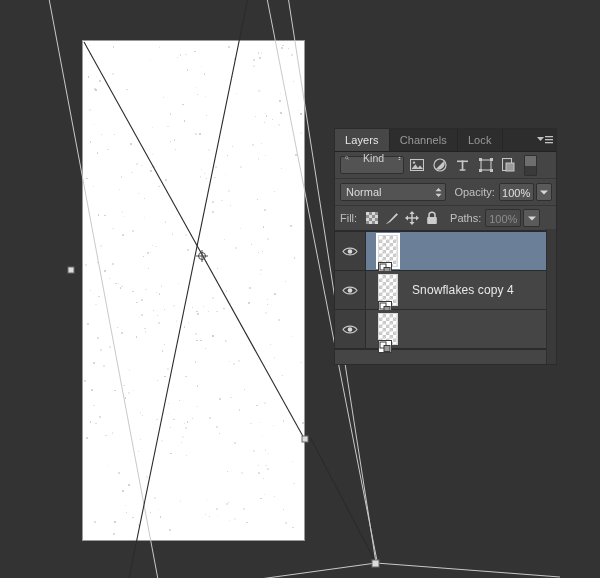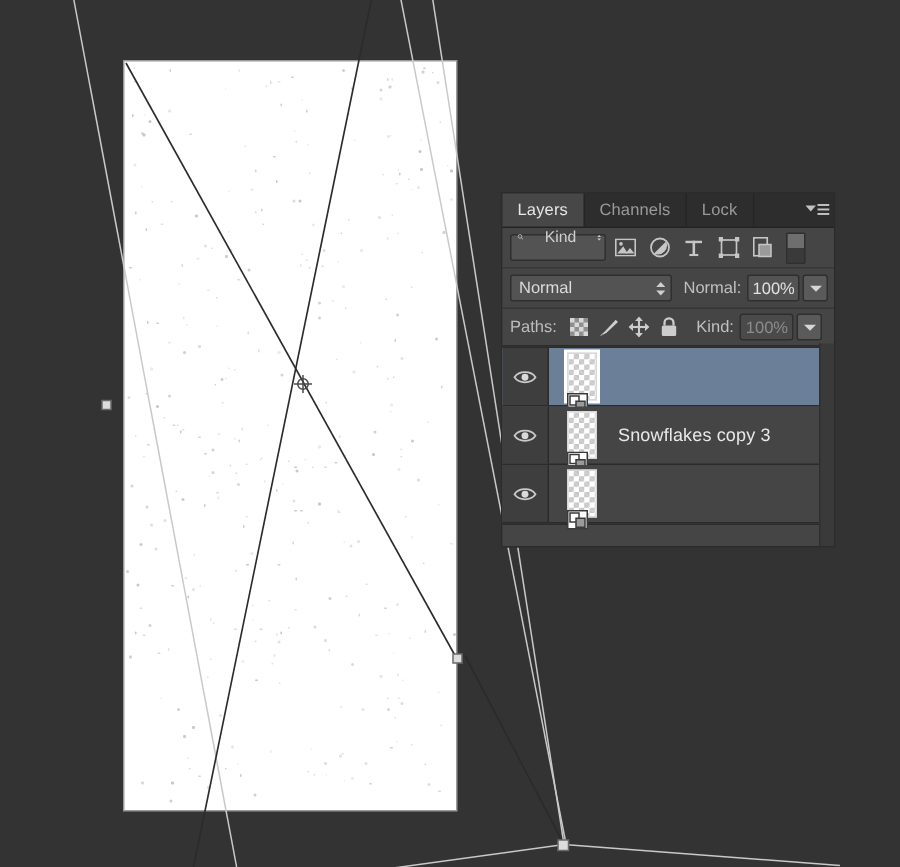--- a/index.html
+++ b/index.html
@@ -734,31 +734,31 @@
     </div>
 
     <div class="blend-row">
       <div class="blend-select">
         <span class="blend-name">Normal</span>
         <svg width="7" height="11" viewBox="0 0 7 11">
           <polygon points="3.5,1 6.5,4.3 0.5,4.3" fill="#cfcfcf"></polygon>
           <polygon points="3.5,10 6.5,6.7 0.5,6.7" fill="#cfcfcf"></polygon>
         </svg>
       </div>
-      <span class="row-label">Normal:</span>
+      <span class="row-label">Opacity:</span>
       <div class="num-field">100%</div>
       <div class="stepper-btn">
         <svg width="8" height="5" viewBox="0 0 8 5">
           <polygon points="0,0.5 8,0.5 4,4.5" fill="#d6d6d6"></polygon>
         </svg>
       </div>
     </div>
 
     <div class="lock-row">
-      <span class="lock-label">Paths:</span>
+      <span class="lock-label">Fill:</span>
 
       <div class="lock-btn">
         <svg width="12" height="12" viewBox="0 0 12 12">
           <rect width="12" height="12" fill="#8f8f8f"></rect>
           <rect x="0" y="0" width="3" height="3" fill="#d8d8d8"></rect>
           <rect x="6" y="0" width="3" height="3" fill="#d8d8d8"></rect>
           <rect x="3" y="3" width="3" height="3" fill="#d8d8d8"></rect>
           <rect x="9" y="3" width="3" height="3" fill="#d8d8d8"></rect>
           <rect x="0" y="6" width="3" height="3" fill="#d8d8d8"></rect>
           <rect x="6" y="6" width="3" height="3" fill="#d8d8d8"></rect>
@@ -785,21 +785,21 @@
         </svg>
       </div>
 
       <div class="lock-btn">
         <svg width="12" height="14" viewBox="0 0 12 14">
           <path d="M3 6 V4.2 A3 3 0 0 1 9 4.2 V6" fill="none" stroke="#cdcdcd" stroke-width="1.5"></path>
           <rect x="1.2" y="6" width="9.6" height="7" rx="1" fill="#cdcdcd"></rect>
         </svg>
       </div>
 
-      <span class="row-label">Kind:</span>
+      <span class="row-label">Paths:</span>
       <div class="num-field dim">100%</div>
       <div class="stepper-btn">
         <svg width="8" height="5" viewBox="0 0 8 5">
           <polygon points="0,0.5 8,0.5 4,4.5" fill="#d6d6d6"></polygon>
         </svg>
       </div>
     </div>
 
     <div class="layer-list">
 
@@ -830,21 +830,21 @@
         </div>
         <div class="thumb-cell">
           <div class="thumb checker">
             <svg class="so-badge" viewBox="0 0 14 13">
               <rect x="0.5" y="0.5" width="13" height="12" fill="#ffffff" stroke="#3a3a3a" stroke-width="1"></rect>
               <rect x="2" y="2" width="6" height="6" fill="none" stroke="#3a3a3a" stroke-width="1"></rect>
               <rect x="6" y="5.5" width="6" height="6" fill="#9a9a9a" stroke="#3a3a3a" stroke-width="1"></rect>
             </svg>
           </div>
         </div>
-        <div class="layer-name">Snowflakes copy 3</div>
+        <div class="layer-name">Snowflakes copy 4</div>
       </div>
 
       <div class="layer-row">
         <div class="eye-cell">
           <svg width="16" height="11" viewBox="0 0 16 11">
             <path d="M1 5.5 C4 1, 12 1, 15 5.5 C12 10, 4 10, 1 5.5 Z" fill="none" stroke="#c9c9c9" stroke-width="1.2"></path>
             <circle cx="8" cy="5.5" r="2.3" fill="#d9d9d9"></circle>
           </svg>
         </div>
         <div class="thumb-cell">

